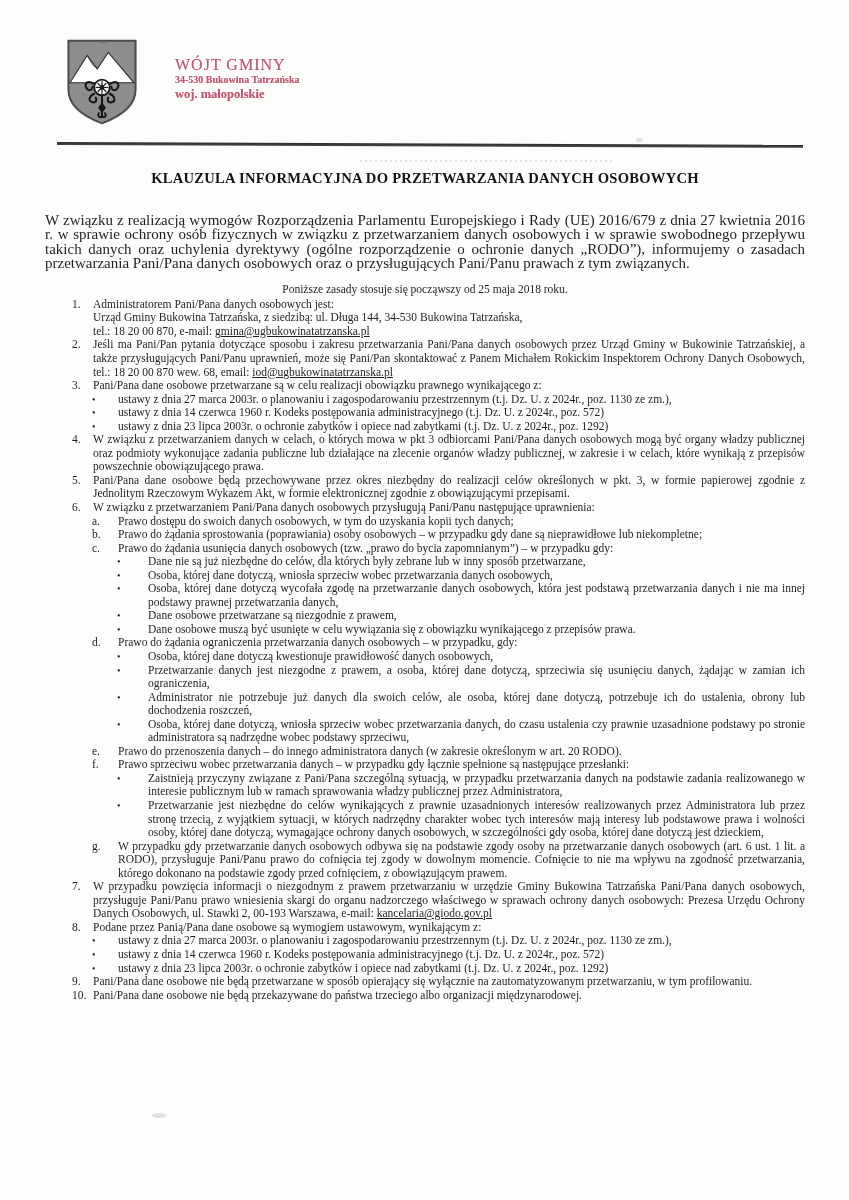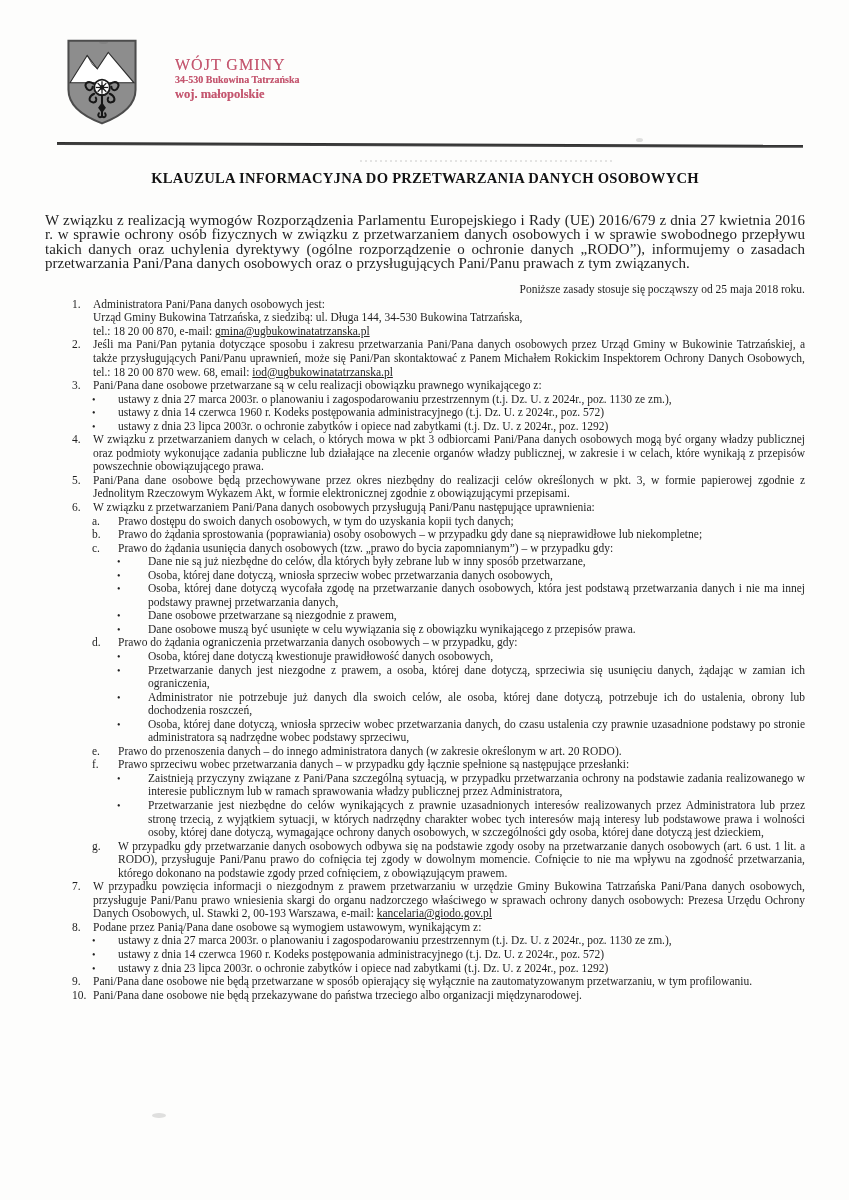--- a/index.html
+++ b/index.html
@@ -31,21 +31,21 @@
     position:absolute;left:360px;top:160px;width:255px;height:2px;
     background:repeating-linear-gradient(90deg,rgba(0,0,0,.10) 0 2px,transparent 2px 5px);
   }
   
   .content{position:absolute;left:45px;top:170px;width:760px;}
   .title{
     text-align:center;font-weight:bold;font-size:14.6px;color:#141414;
     letter-spacing:.25px;margin:0 0 26px 0;
   }
   .para{font-size:15px;line-height:14.3px;text-align:justify;margin:0;}
-  .effective{font-size:11.5px;line-height:13.6px;margin:13px 0 0 0;text-align:right;}
+  .effective{font-size:11.5px;line-height:13.6px;margin:13px 0 0 0;text-align:center;}
   #rows{margin-top:1px;}
   .row{display:flex;font-size:11.5px;line-height:13.55px;}
   .row .marker{flex:0 0 auto;}
   .row .body{flex:1 1 auto;text-align:justify;}
   .lvl1>.marker{margin-left:27px;width:21px;}
   .lvl2>.marker{margin-left:47px;width:26px;}
   .lvl3>.marker{margin-left:72px;width:31px;}
   .marker.bullet{font-size:10px;line-height:13.55px;}
   .marker.b{font-weight:normal;}
   .u{text-decoration:underline;}
@@ -92,21 +92,21 @@
   <div class="rule"></div>
   <div class="rule-shadow"></div>
 
   <div class="content">
     <h1 class="title">KLAUZULA INFORMACYJNA DO PRZETWARZANIA DANYCH OSOBOWYCH</h1>
     <p class="para">W związku z realizacją wymogów Rozporządzenia Parlamentu Europejskiego i Rady (UE) 2016/679 z dnia 27 kwietnia 2016 r. w sprawie ochrony osób fizycznych w związku z przetwarzaniem danych osobowych i w sprawie swobodnego przepływu takich danych oraz uchylenia dyrektywy (ogólne rozporządzenie o ochronie danych „RODO”), informujemy o zasadach przetwarzania Pani/Pana danych osobowych oraz o przysługujących Pani/Panu prawach z tym związanych.</p>
     <p class="effective">Poniższe zasady stosuje się począwszy od 25 maja 2018 roku.</p>
     <div id="rows">
         <div class="row lvl1">
           <span class="marker">1.</span>
-          <span class="body"><span>Administratora Pani/Pana danych osobowych jest:</span></span>
+          <span class="body"><span>Administratorem Pani/Pana danych osobowych jest:</span></span>
         </div>
         <div class="row lvl1">
           <span class="marker"></span>
           <span class="body"><span>Urząd Gminy Bukowina Tatrzańska, z siedzibą: ul. Długa 144, 34-530 Bukowina Tatrzańska,</span></span>
         </div>
         <div class="row lvl1">
           <span class="marker"></span>
           <span class="body"><span>tel.: 18 20 00 870, e-mail: </span><span class="u">gmina@ugbukowinatatrzanska.pl</span></span>
         </div>
         <div class="row lvl1">
@@ -196,21 +196,21 @@
         <div class="row lvl2">
           <span class="marker">e.</span>
           <span class="body"><span>Prawo do przenoszenia danych – do innego administratora danych (w zakresie określonym w art. 20 RODO).</span></span>
         </div>
         <div class="row lvl2">
           <span class="marker">f.</span>
           <span class="body"><span>Prawo sprzeciwu wobec przetwarzania danych – w przypadku gdy łącznie spełnione są następujące przesłanki:</span></span>
         </div>
         <div class="row lvl3">
           <span class="marker bullet">•</span>
-          <span class="body"><span>Zaistnieją przyczyny związane z Pani/Pana szczególną sytuacją, w przypadku przetwarzania ochrony na podstawie zadania realizowanego w interesie publicznym lub w ramach sprawowania władzy publicznej przez Administratora,</span></span>
+          <span class="body"><span>Zaistnieją przyczyny związane z Pani/Pana szczególną sytuacją, w przypadku przetwarzania danych na podstawie zadania realizowanego w interesie publicznym lub w ramach sprawowania władzy publicznej przez Administratora,</span></span>
         </div>
         <div class="row lvl3">
           <span class="marker bullet">•</span>
           <span class="body"><span>Przetwarzanie jest niezbędne do celów wynikających z prawnie uzasadnionych interesów realizowanych przez Administratora lub przez stronę trzecią, z wyjątkiem sytuacji, w których nadrzędny charakter wobec tych interesów mają interesy lub podstawowe prawa i wolności osoby, której dane dotyczą, wymagające ochrony danych osobowych, w szczególności gdy osoba, której dane dotyczą jest dzieckiem,</span></span>
         </div>
         <div class="row lvl2">
           <span class="marker">g.</span>
           <span class="body"><span>W przypadku gdy przetwarzanie danych osobowych odbywa się na podstawie zgody osoby na przetwarzanie danych osobowych (art. 6 ust. 1 lit. a RODO), przysługuje Pani/Panu prawo do cofnięcia tej zgody w dowolnym momencie. Cofnięcie to nie ma wpływu na zgodność przetwarzania, którego dokonano na podstawie zgody przed cofnięciem, z obowiązującym prawem.</span></span>
         </div>
         <div class="row lvl1">

